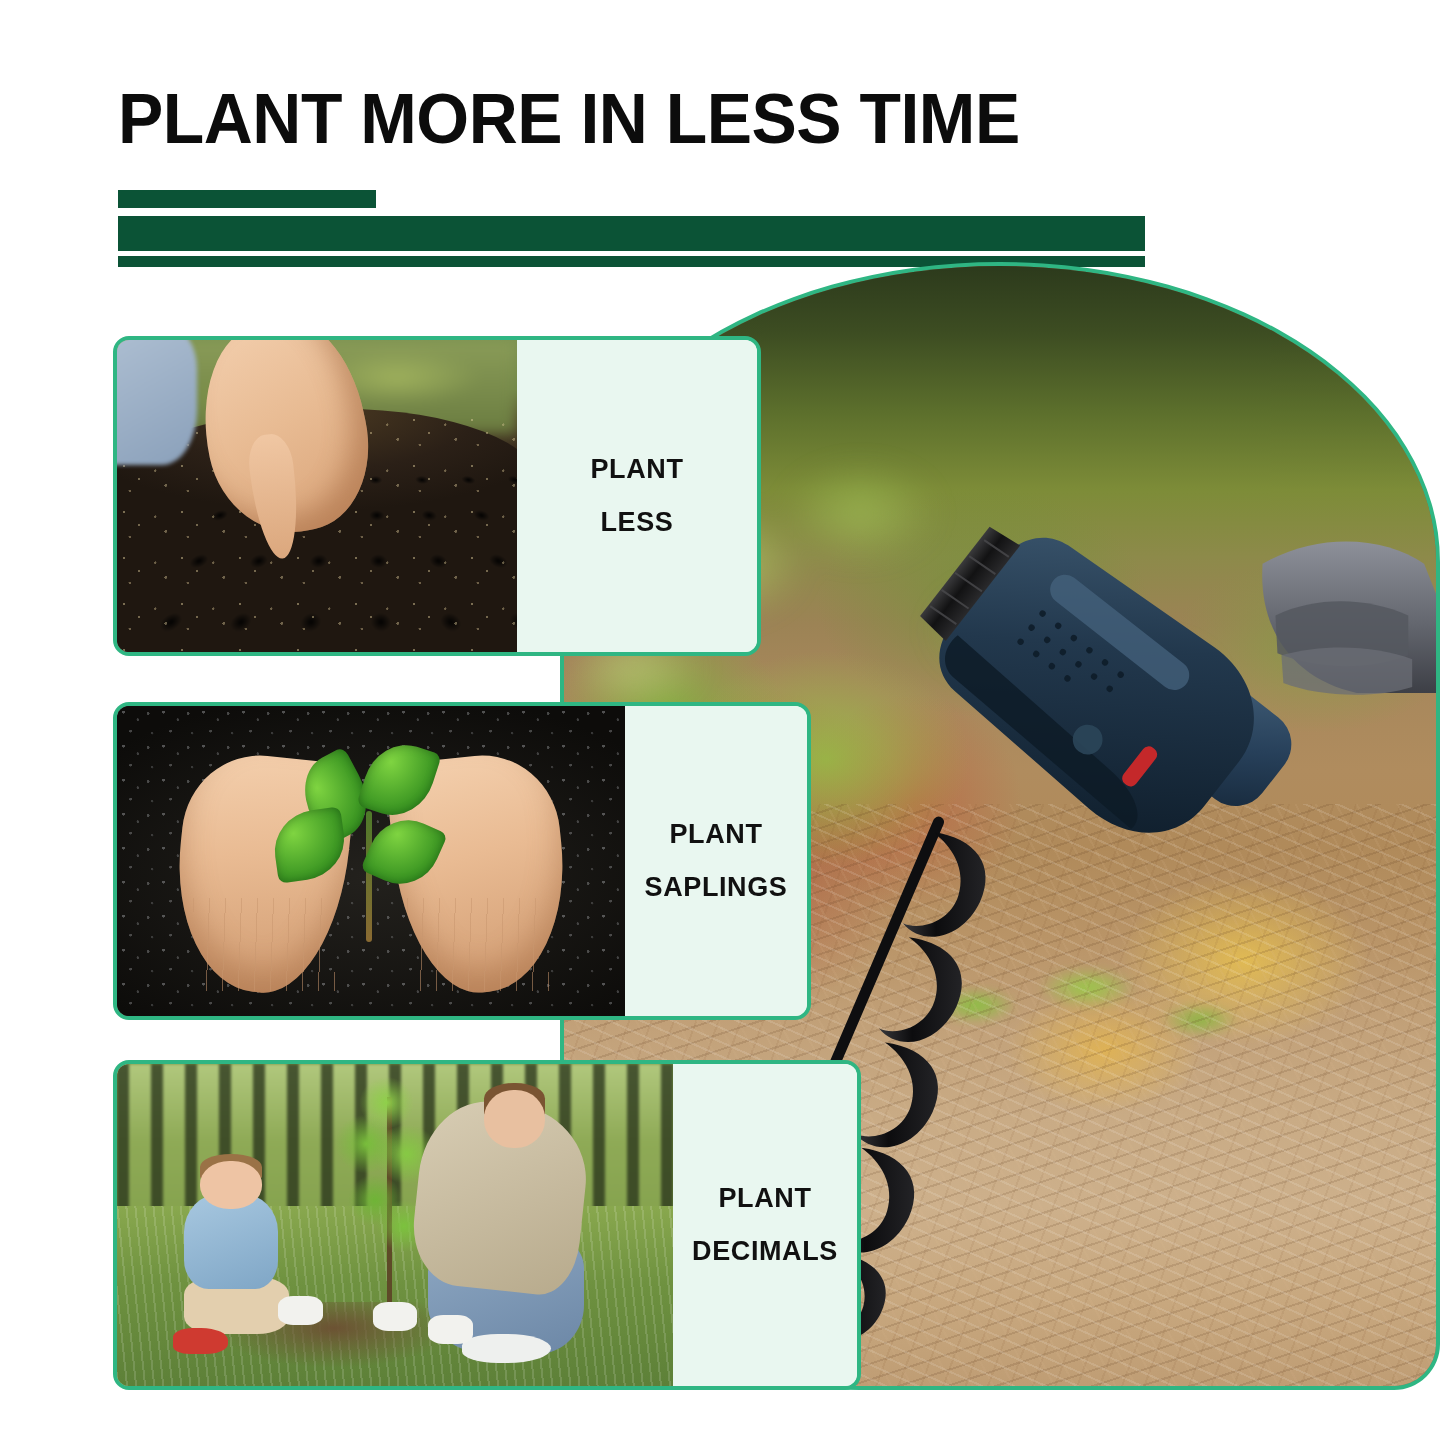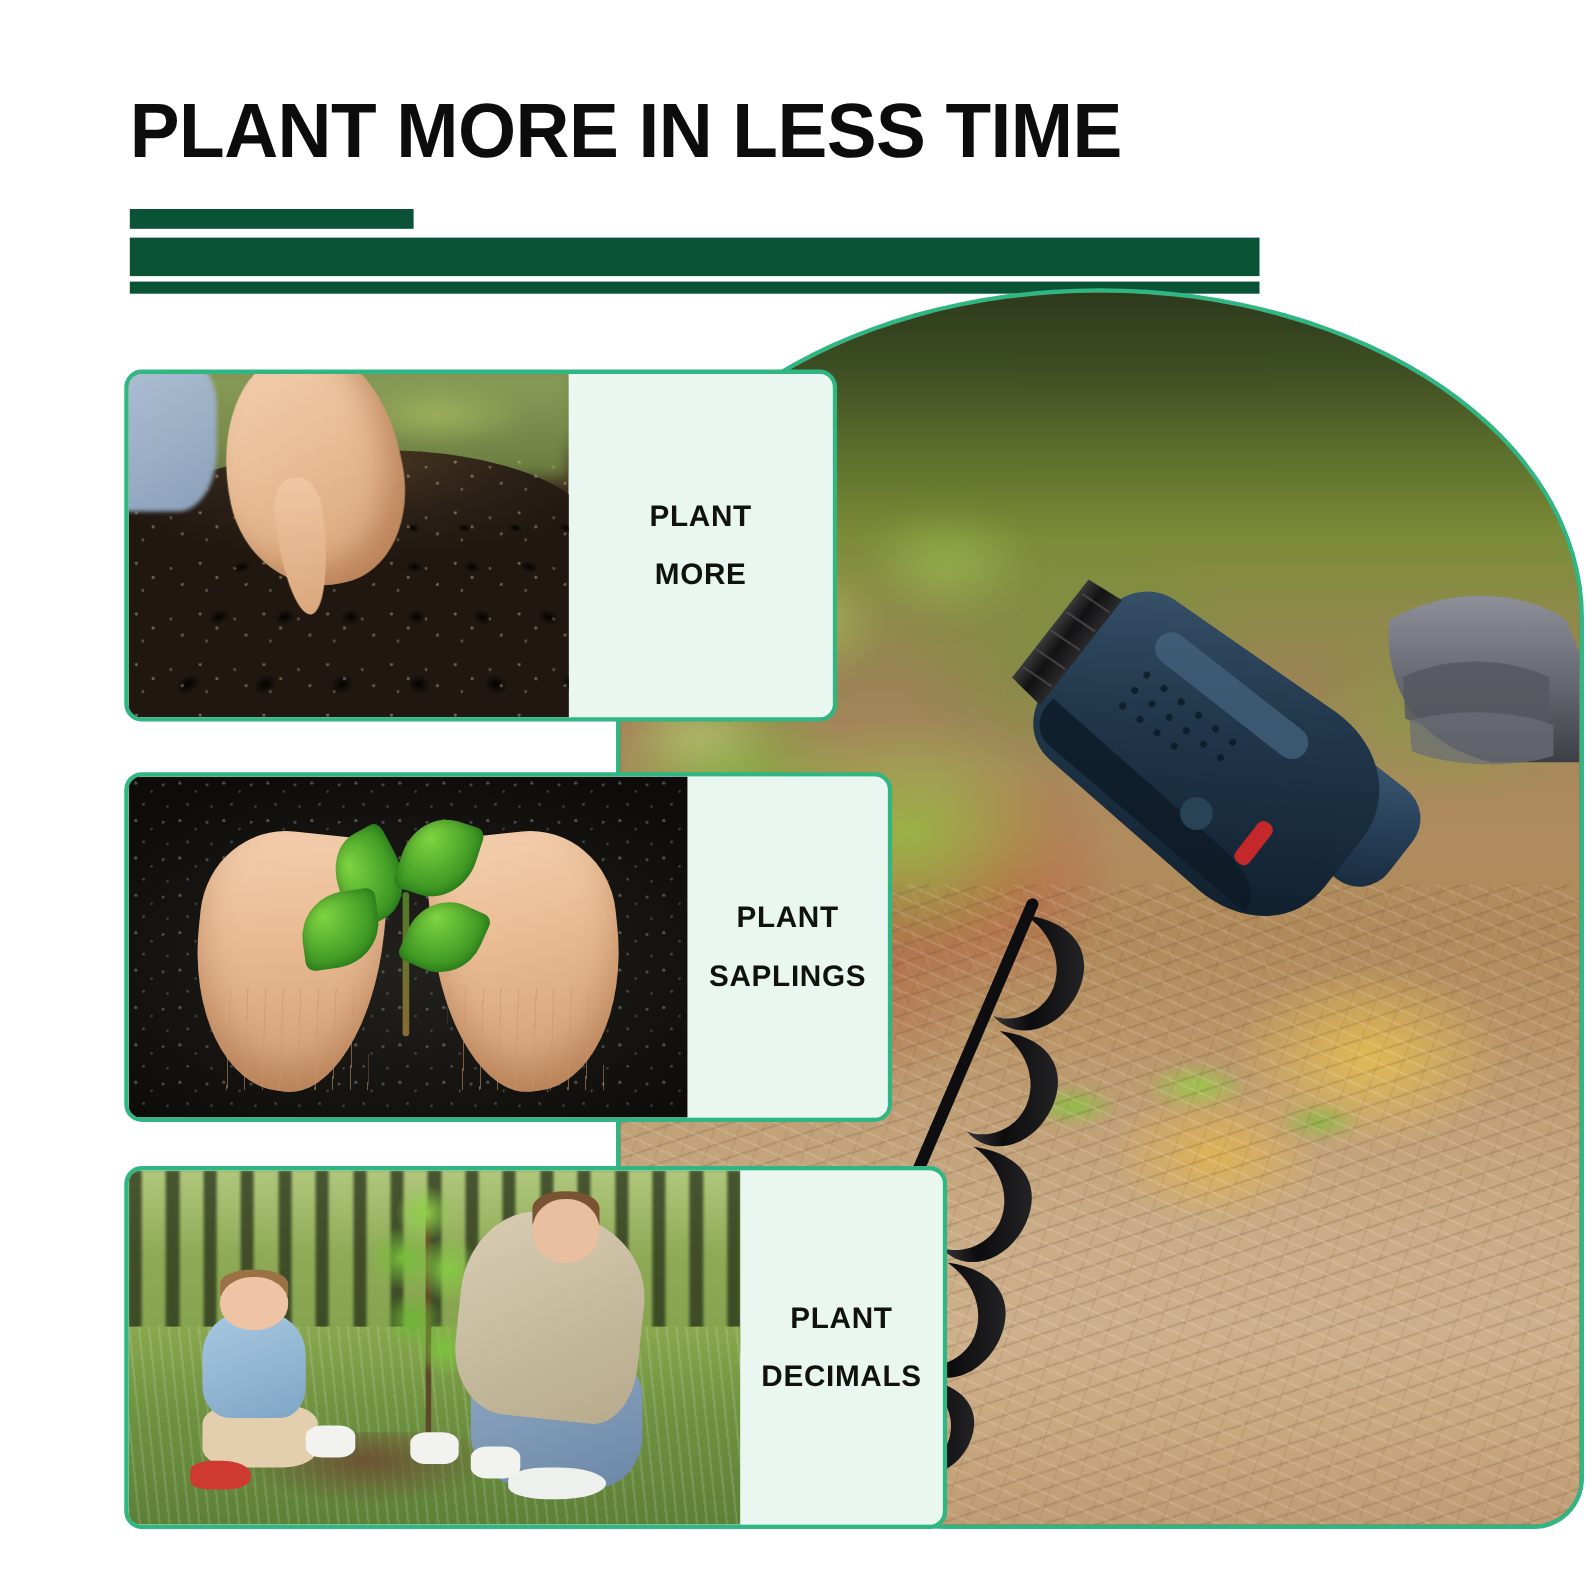--- a/index.html
+++ b/index.html
@@ -505,21 +505,21 @@
         <div class="holes"></div>
         <div class="speck"></div>
         <div class="maroon"></div>
         <div class="sleeve"></div>
         <div class="hand"></div>
         <div class="finger"></div>
       </div>
     </div>
     <div class="card-label">
       <div class="line">PLANT</div>
-      <div class="line">MORE</div>
+      <div class="line">LESS</div>
     </div>
   </div>
 
   <div class="card" id="card2">
     <div class="card-photo">
       <div class="ph-sapling">
         <div class="soil"></div>
         <div class="grit"></div>
         <div class="palm left"></div>
         <div class="palm right"></div>

